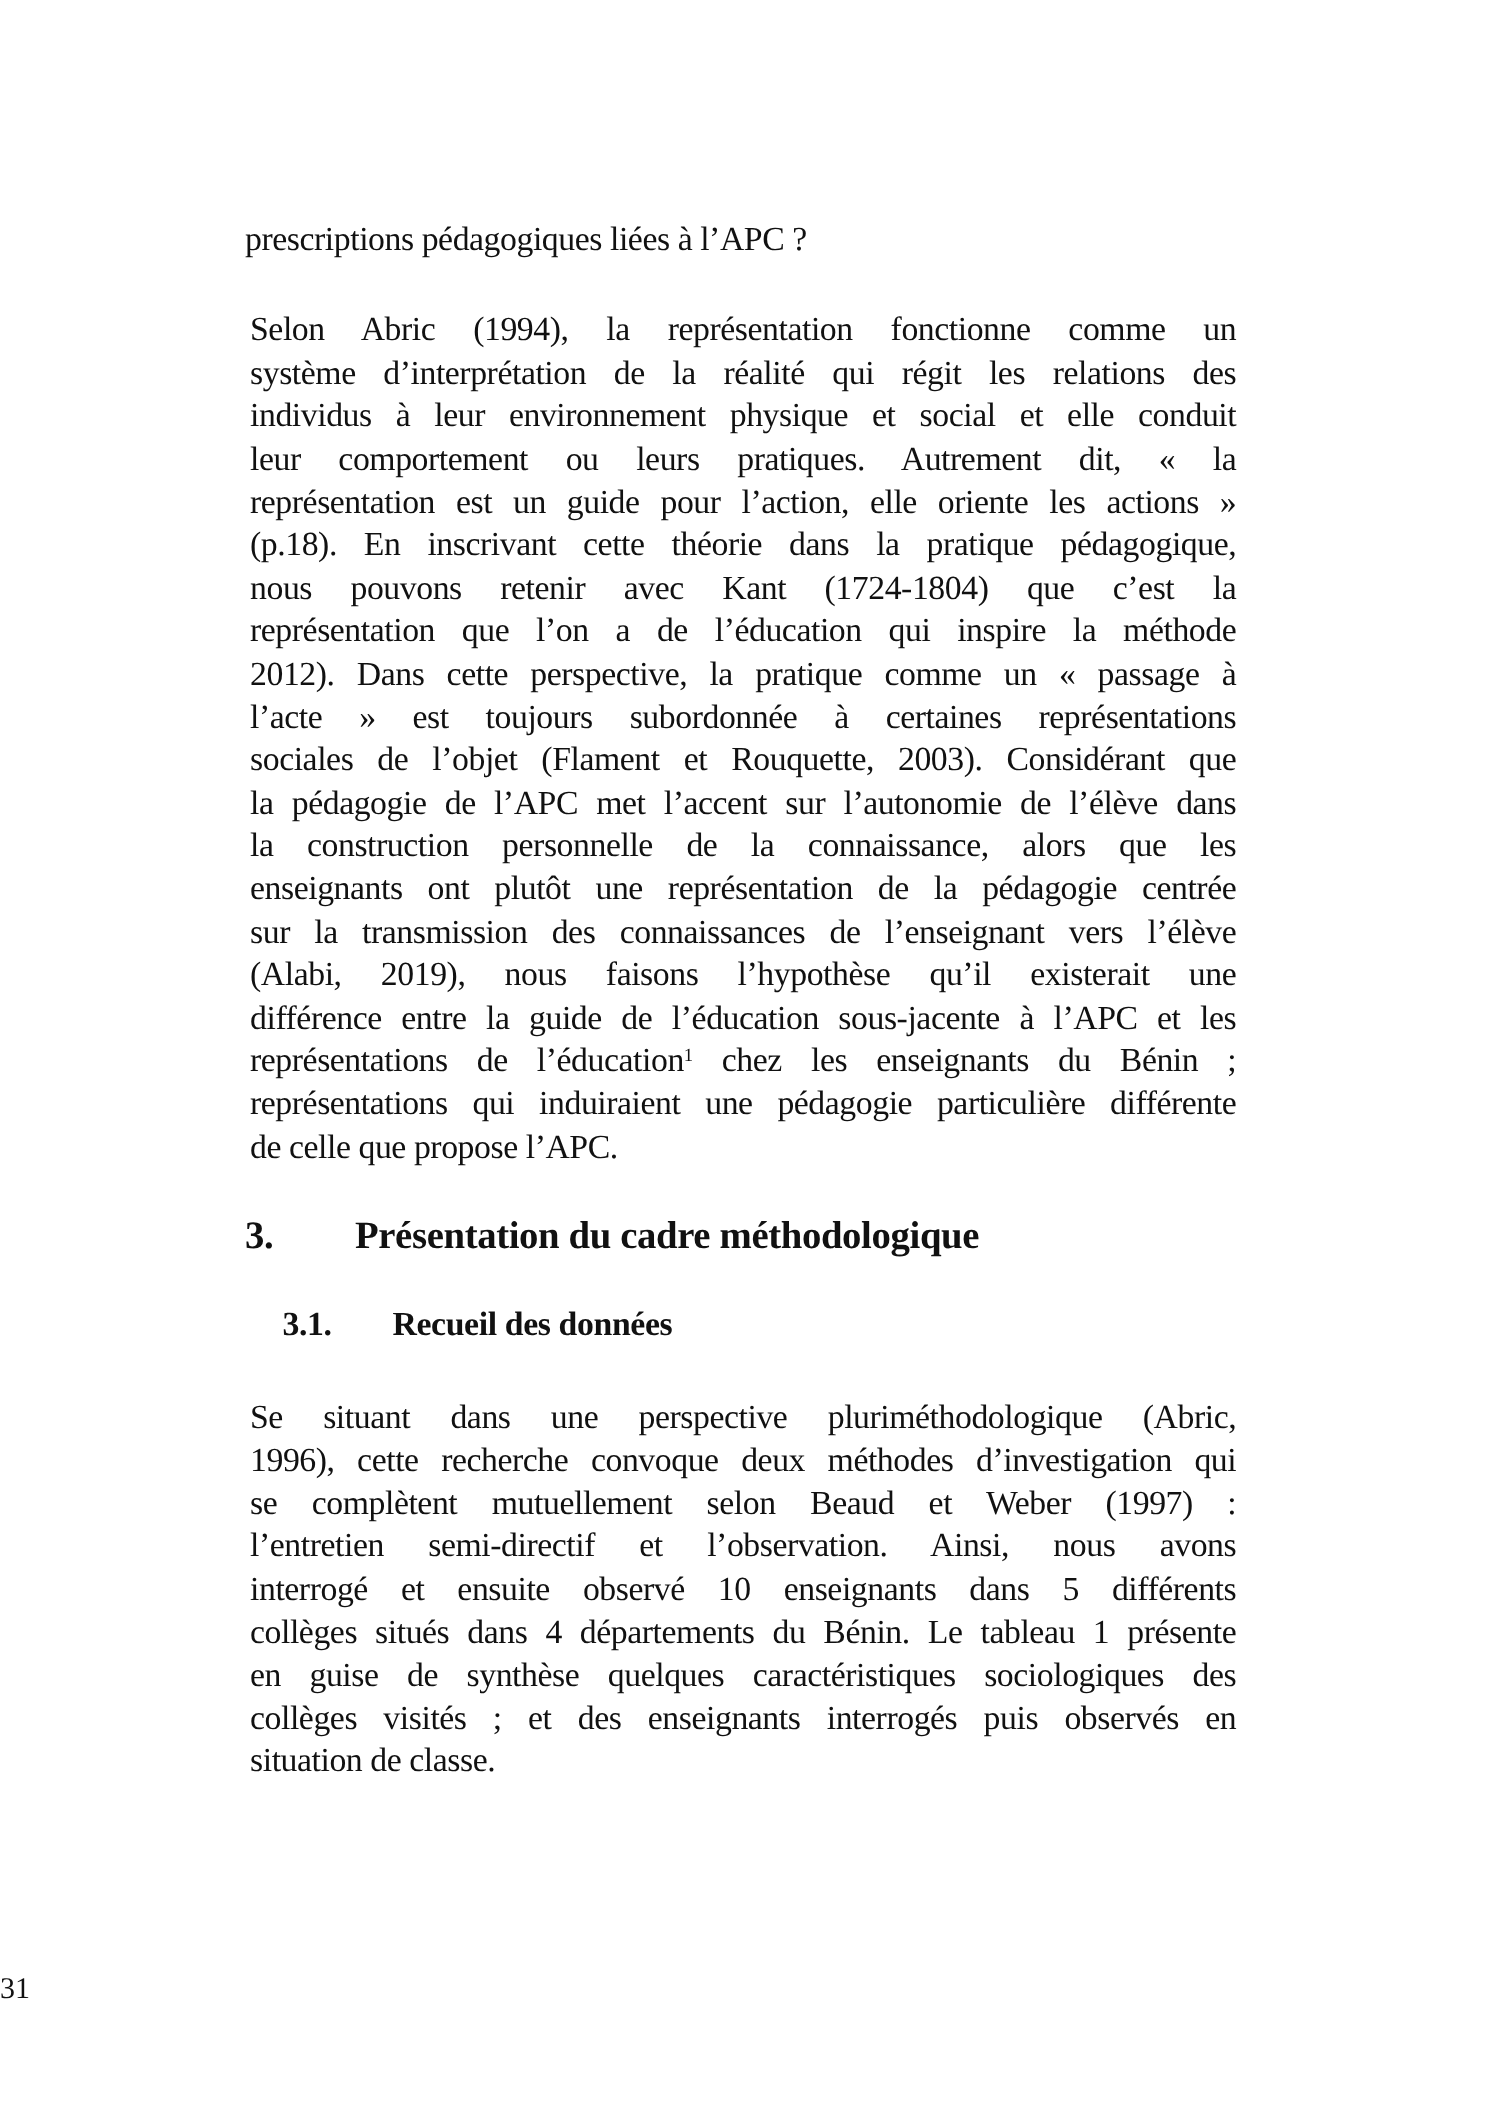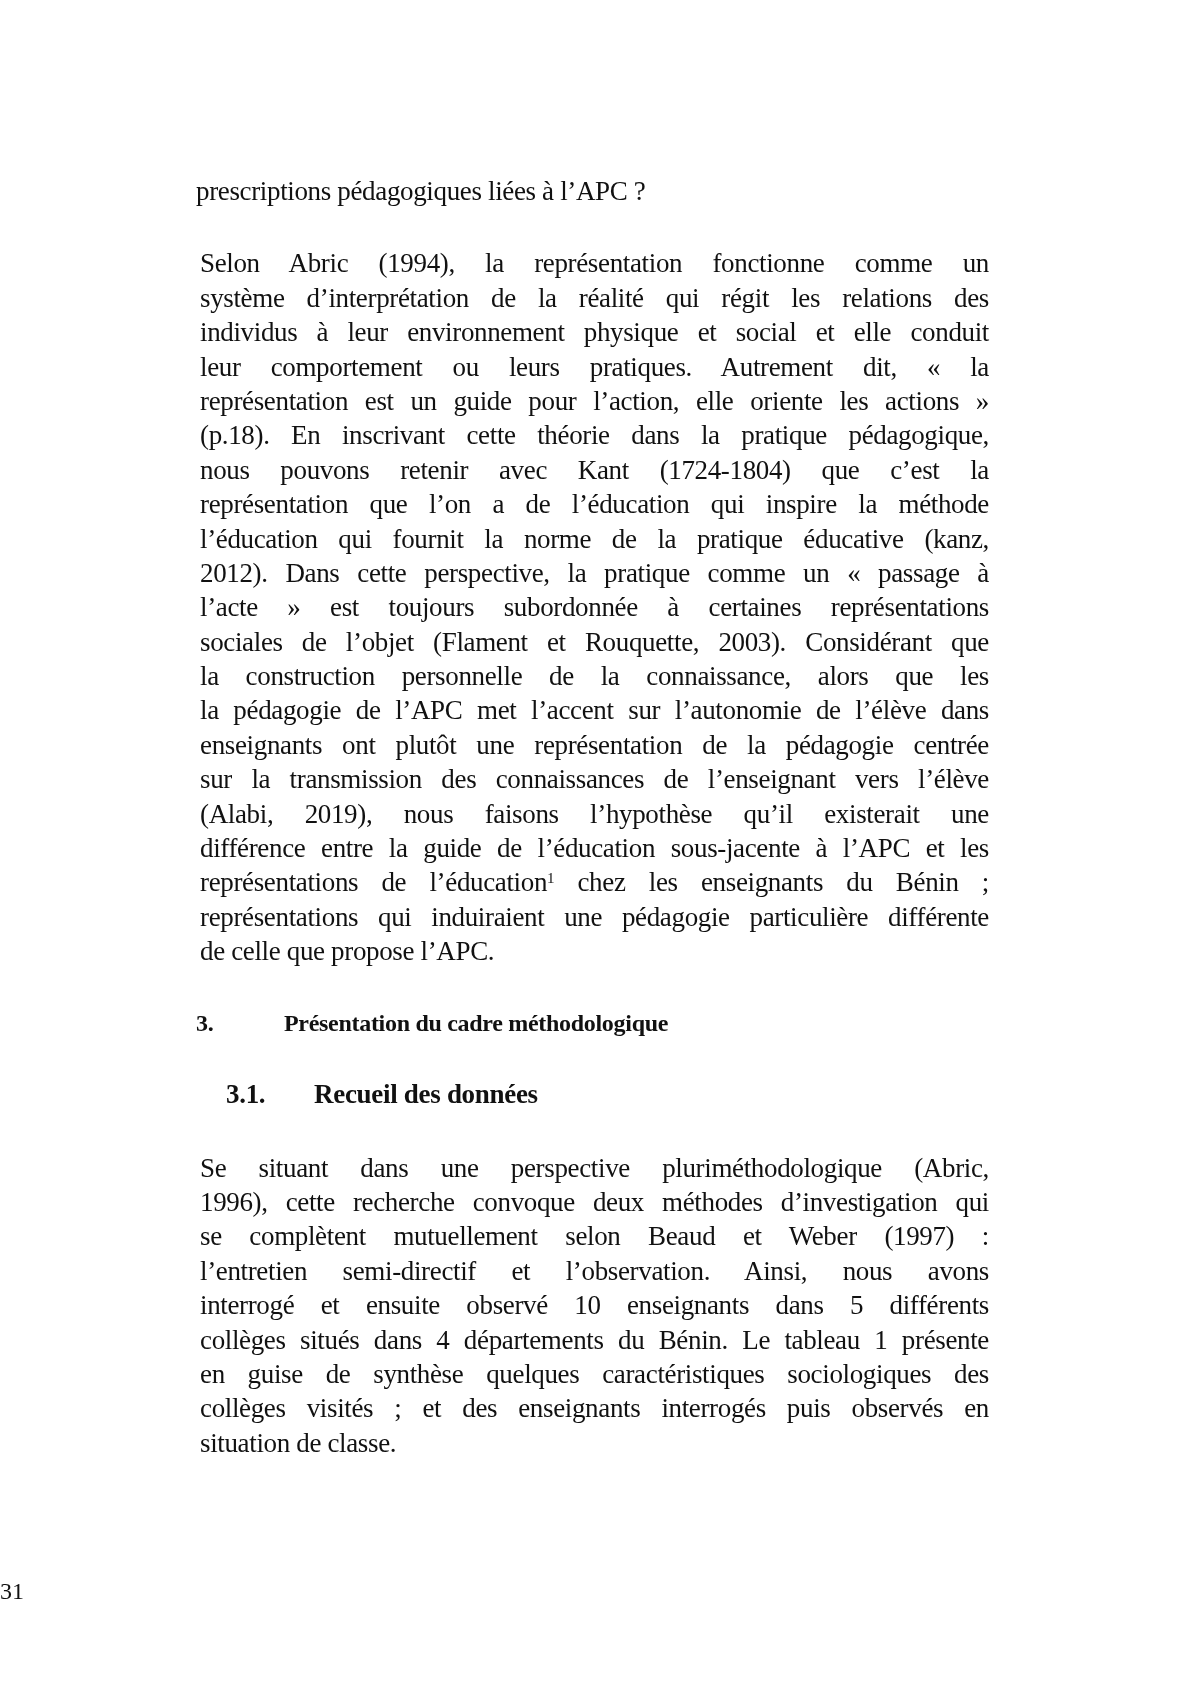--- a/index.html
+++ b/index.html
@@ -43,21 +43,21 @@
     .gap-4 { height: 36px; }
     sup {
       font-size: 15px;
       line-height: 0;
       vertical-align: super;
       position: relative;
       top: 2px;
     }
     .h1 {
       font-weight: bold;
-      font-size: 24px;
+      font-size: 31px;
       line-height: 40px;
       height: 40px;
       white-space: nowrap;
       letter-spacing: -0.3px;
     }
     .h2 {
       font-weight: bold;
       font-size: 27px;
       line-height: 34px;
       height: 34px;
@@ -91,26 +91,25 @@
 
   <div class="para">
     <span class="line">Selon Abric (1994), la représentation fonctionne comme un</span>
     <span class="line">système d’interprétation de la réalité qui régit les relations des</span>
     <span class="line">individus à leur environnement physique et social et elle conduit</span>
     <span class="line">leur comportement ou leurs pratiques. Autrement dit, « la</span>
     <span class="line">représentation est un guide pour l’action, elle oriente les actions »</span>
     <span class="line">(p.18). En inscrivant cette théorie dans la pratique pédagogique,</span>
     <span class="line">nous pouvons retenir avec Kant (1724-1804) que c’est la</span>
     <span class="line">représentation que l’on a de l’éducation qui inspire la méthode</span>
-    <span class="line">l’éducation qui fournit la norme de la pratique éducative (kanz,</span>
     <span class="line">2012). Dans cette perspective, la pratique comme un « passage à</span>
     <span class="line">l’acte » est toujours subordonnée à certaines représentations</span>
     <span class="line">sociales de l’objet (Flament et Rouquette, 2003). Considérant que</span>
+    <span class="line">la pédagogie de l’APC met l’accent sur l’autonomie de l’élève dans</span>
     <span class="line">la construction personnelle de la connaissance, alors que les</span>
-    <span class="line">la pédagogie de l’APC met l’accent sur l’autonomie de l’élève dans</span>
     <span class="line">enseignants ont plutôt une représentation de la pédagogie centrée</span>
     <span class="line">sur la transmission des connaissances de l’enseignant vers l’élève</span>
     <span class="line">(Alabi, 2019), nous faisons l’hypothèse qu’il existerait une</span>
     <span class="line">différence entre la guide de l’éducation sous-jacente à l’APC et les</span>
     <span class="line"><span>représentations de l’éducation</span><sup>1</sup><span> chez les enseignants du Bénin ;</span></span>
     <span class="line">représentations qui induiraient une pédagogie particulière différente</span>
     <span class="line last">de celle que propose l’APC.</span>
   </div>
 
   <div class="gap-2"></div>

